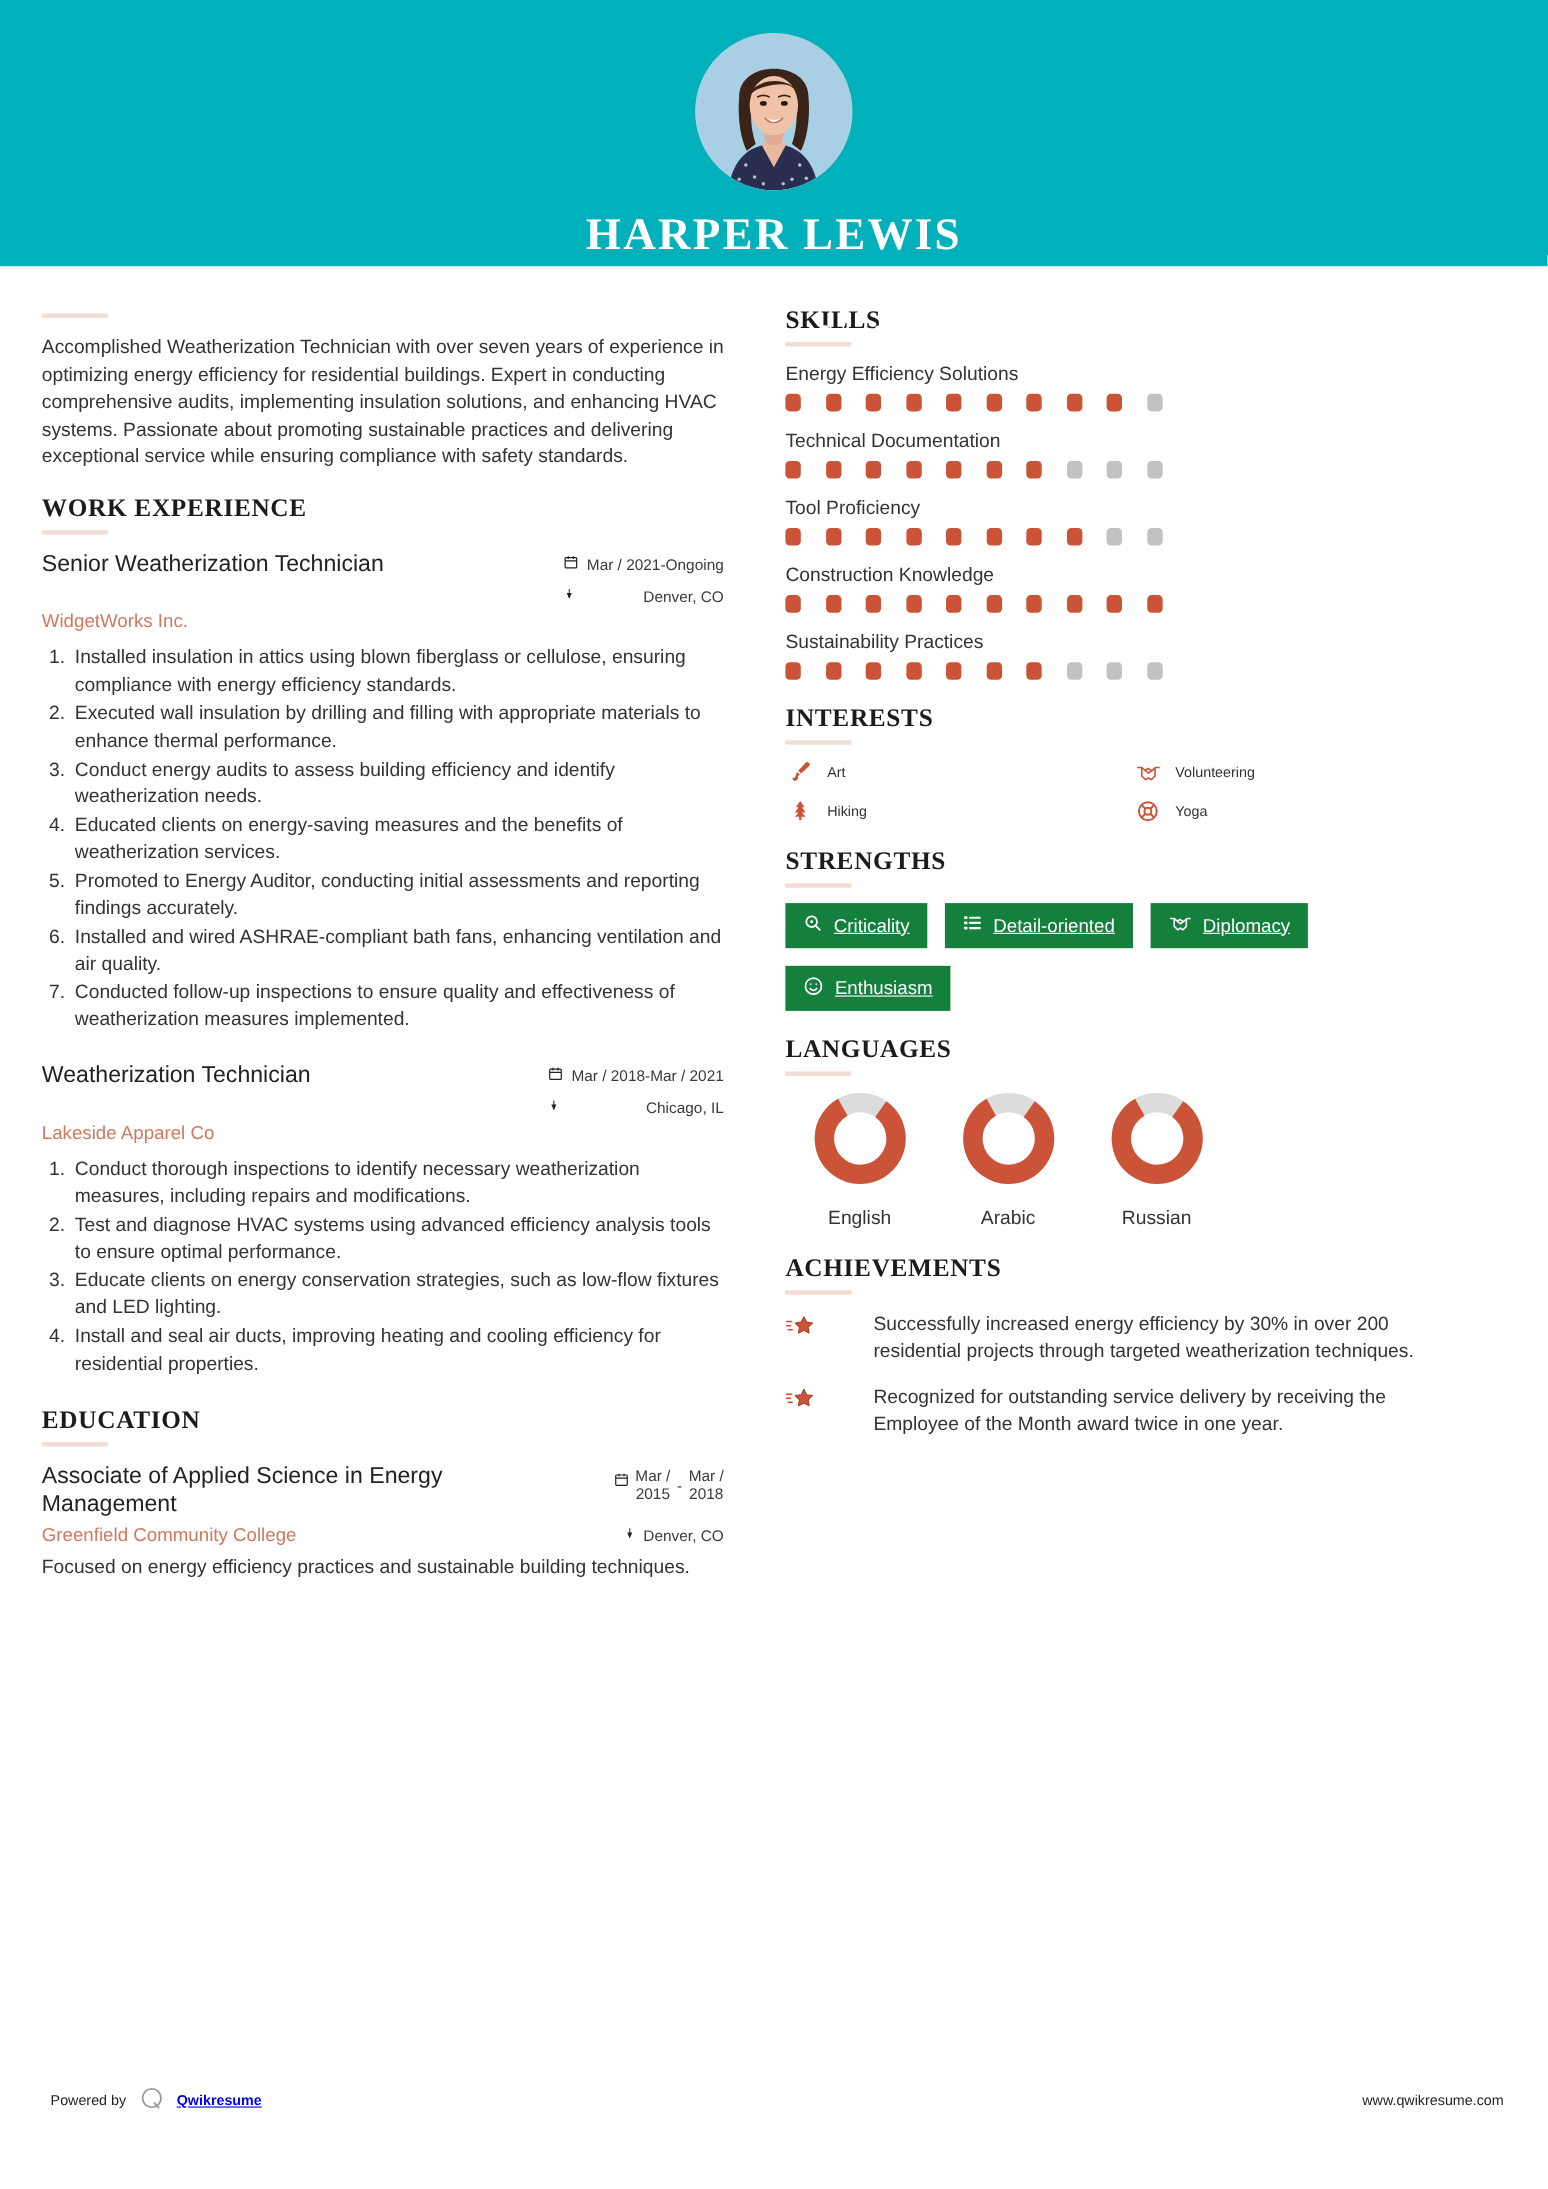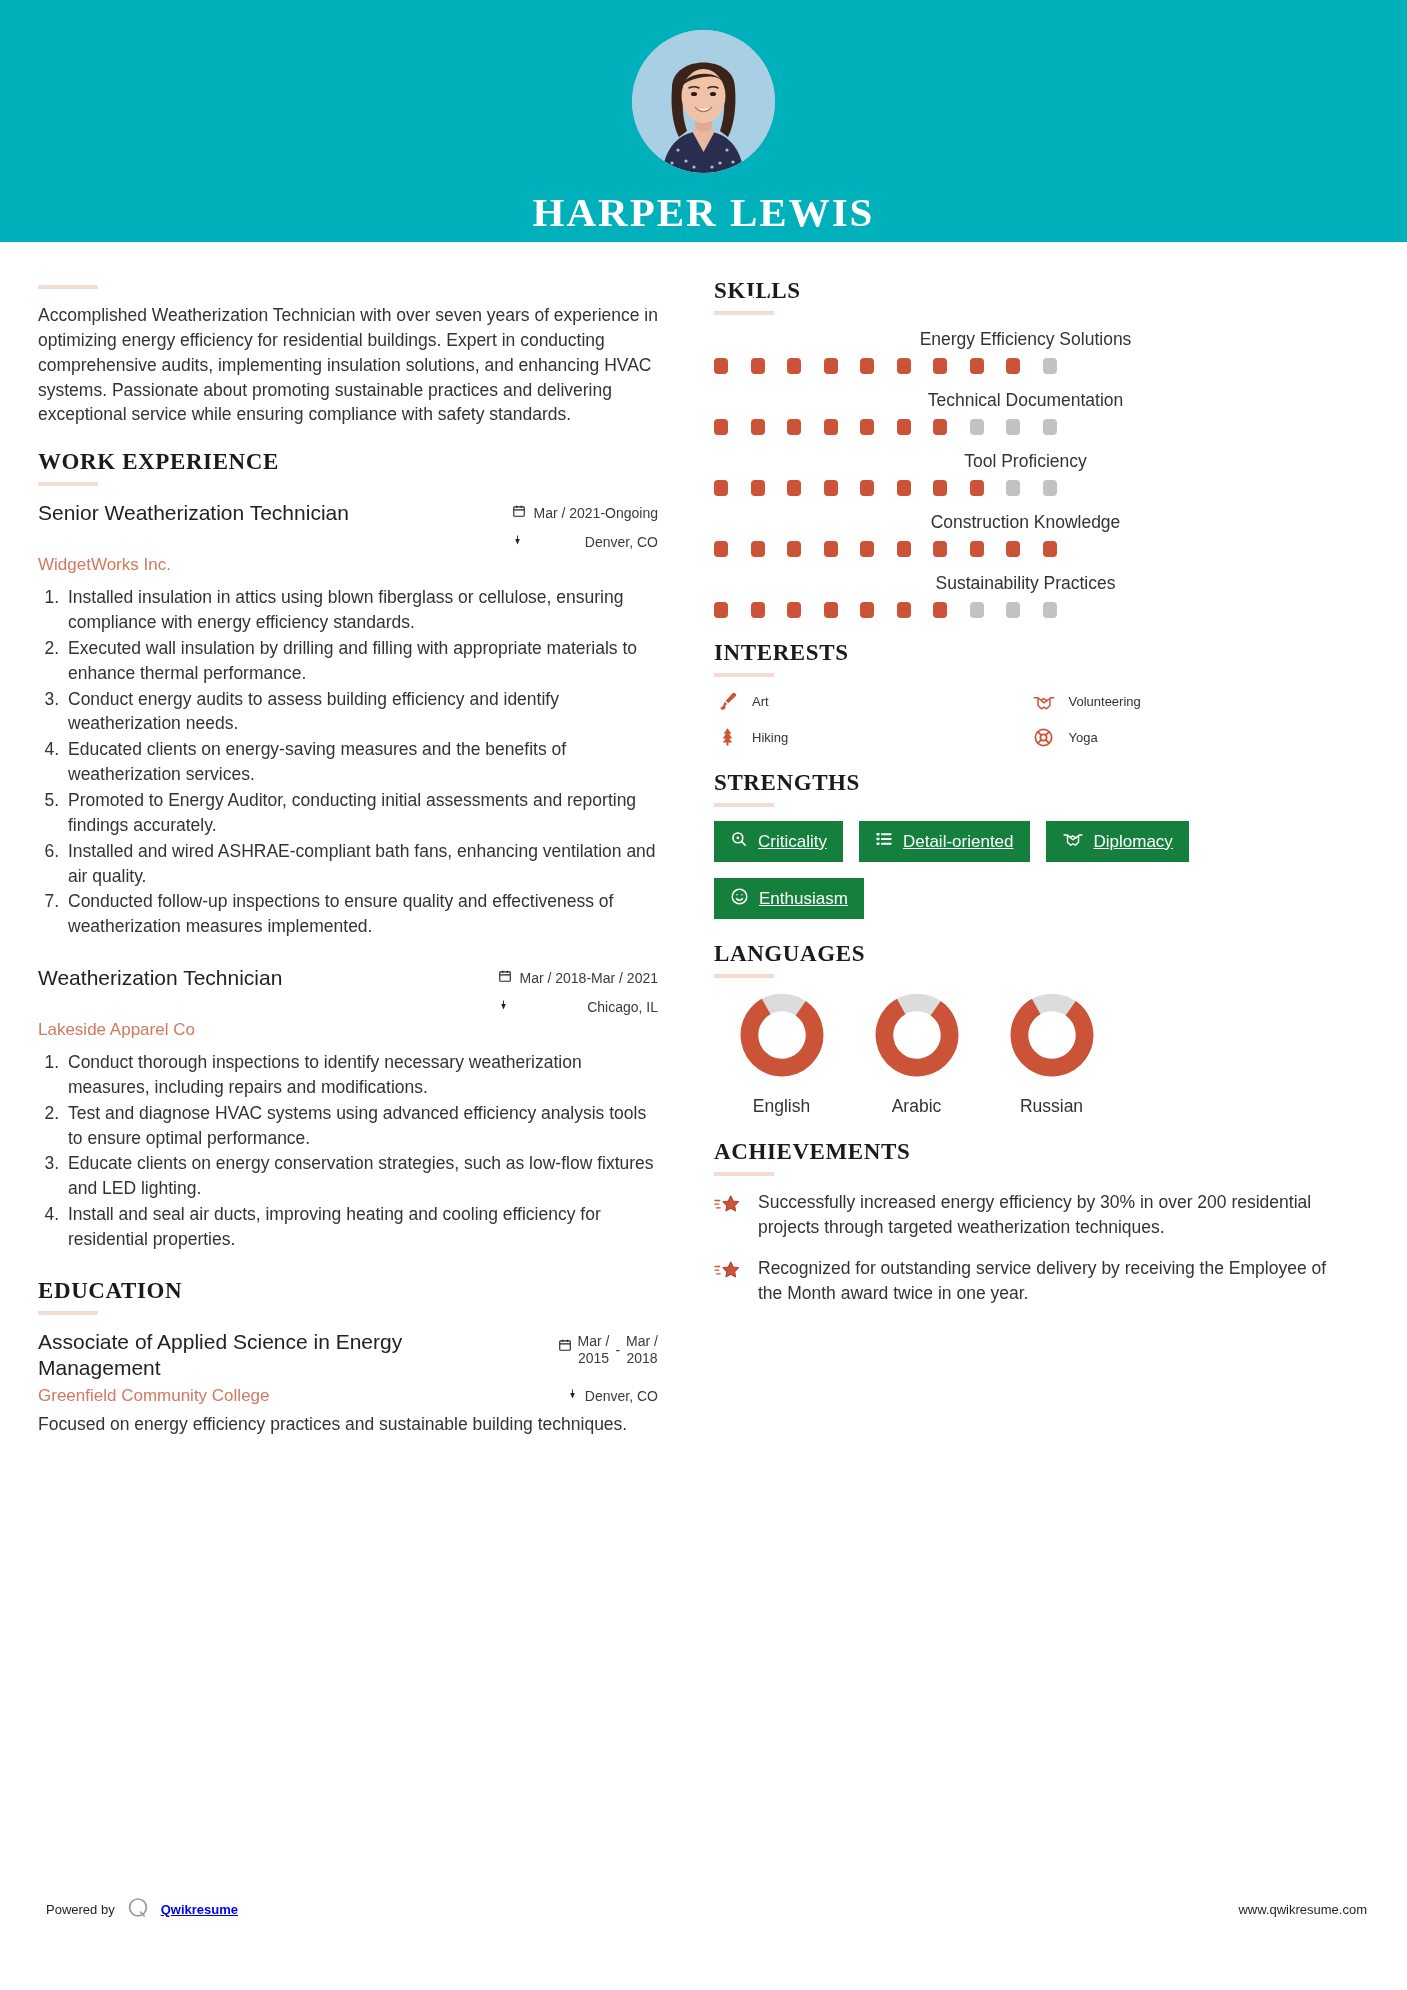--- a/index.html
+++ b/index.html
@@ -136,21 +136,21 @@
     margin-top: 6px;
   }
   .edu-dates {
     display: flex; align-items: flex-start; gap: 6px;
     font-size: 14px; line-height: 1.25; color: #3a3a3a;
   }
   .edu-date-block { text-align: center; }
 
   
   .skill { margin-bottom: 16px; }
-  .skill-name { font-size: 17.5px; color: #333333; margin-bottom: 8px; text-align: center; }
+  .skill-name { font-size: 17.5px; color: #333333; margin-bottom: 8px; }
   .dots { display: flex; gap: 22.5px; }
   .dot { width: 14px; height: 16px; border-radius: 4px; background: #c2c2c2; }
   .dot.on { background: #cb5337; }
 
   
   .interests-grid {
     display: grid;
     grid-template-columns: 1fr 1fr;
     row-gap: 14px;
     column-gap: 10px;
@@ -172,21 +172,21 @@
     text-decoration: underline;
   }
 
   
   .langs { display: flex; gap: 0; justify-content: flex-start; }
   .lang { width: 135px; text-align: center; }
   .lang-label { margin-top: 14px; font-size: 17.5px; color: #333; }
 
   
   .achv { display: flex; gap: 14px; margin-bottom: 16px; align-items: flex-start; }
-  .achv-text { font-size: 17.5px; line-height: 1.42; color: #333; }
+  .achv-text { font-size: 17.5px; line-height: 1.42; color: #333; margin-left: 36px; }
   .achv .star { flex: 0 0 30px; padding-top: 4px; }
 
   
   .footer {
     position: absolute;
     left: 0; right: 0;
     bottom: 66px;
     padding: 0 40px 0 46px;
     display: flex;
     justify-content: space-between;

